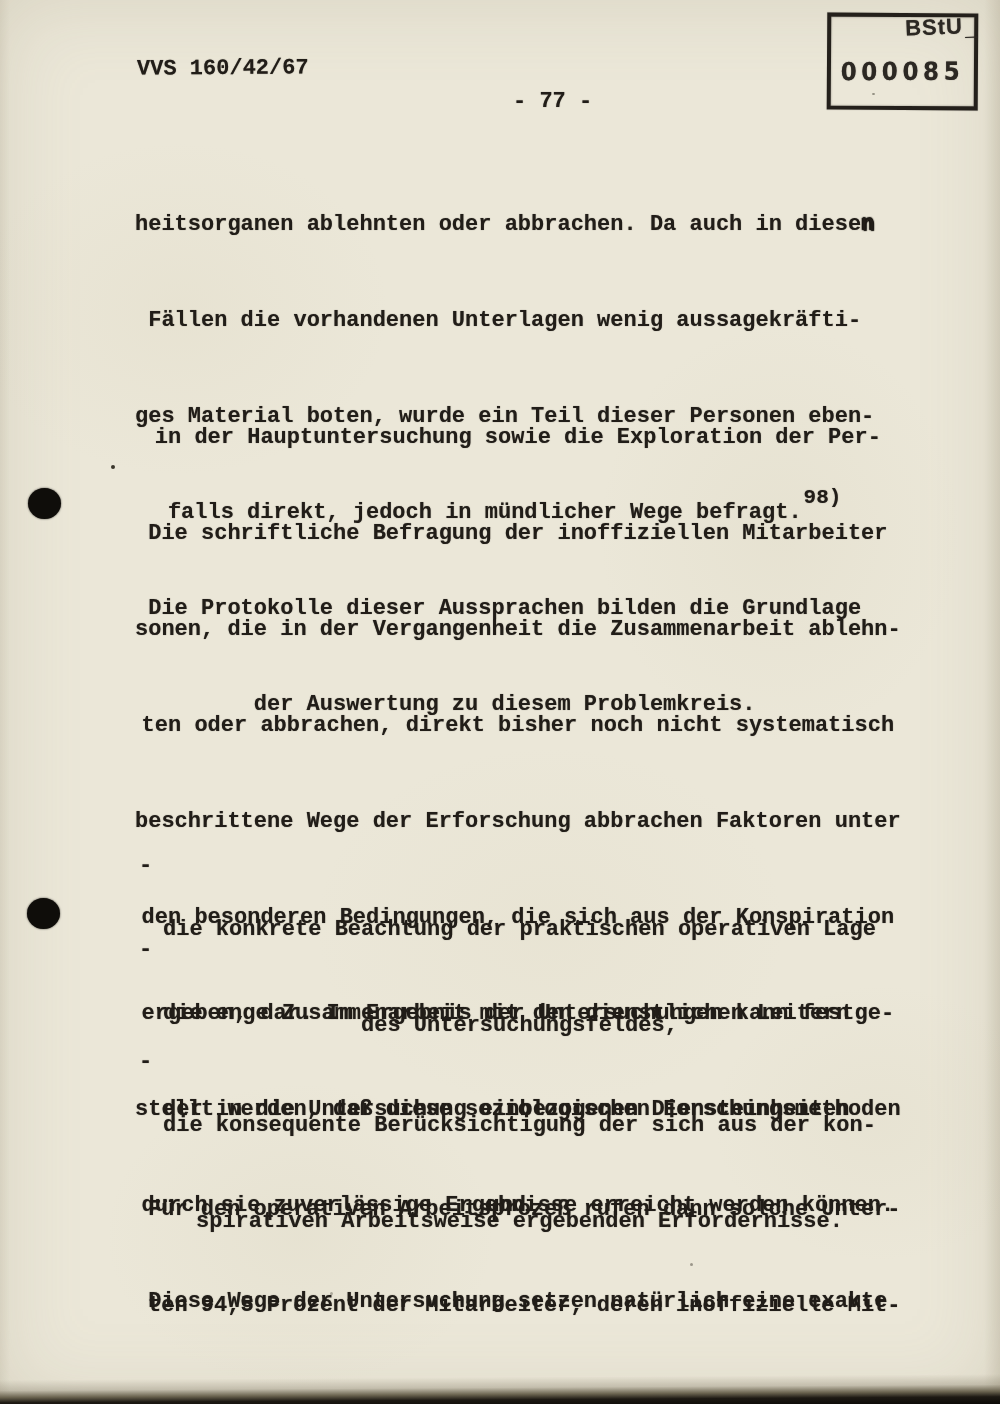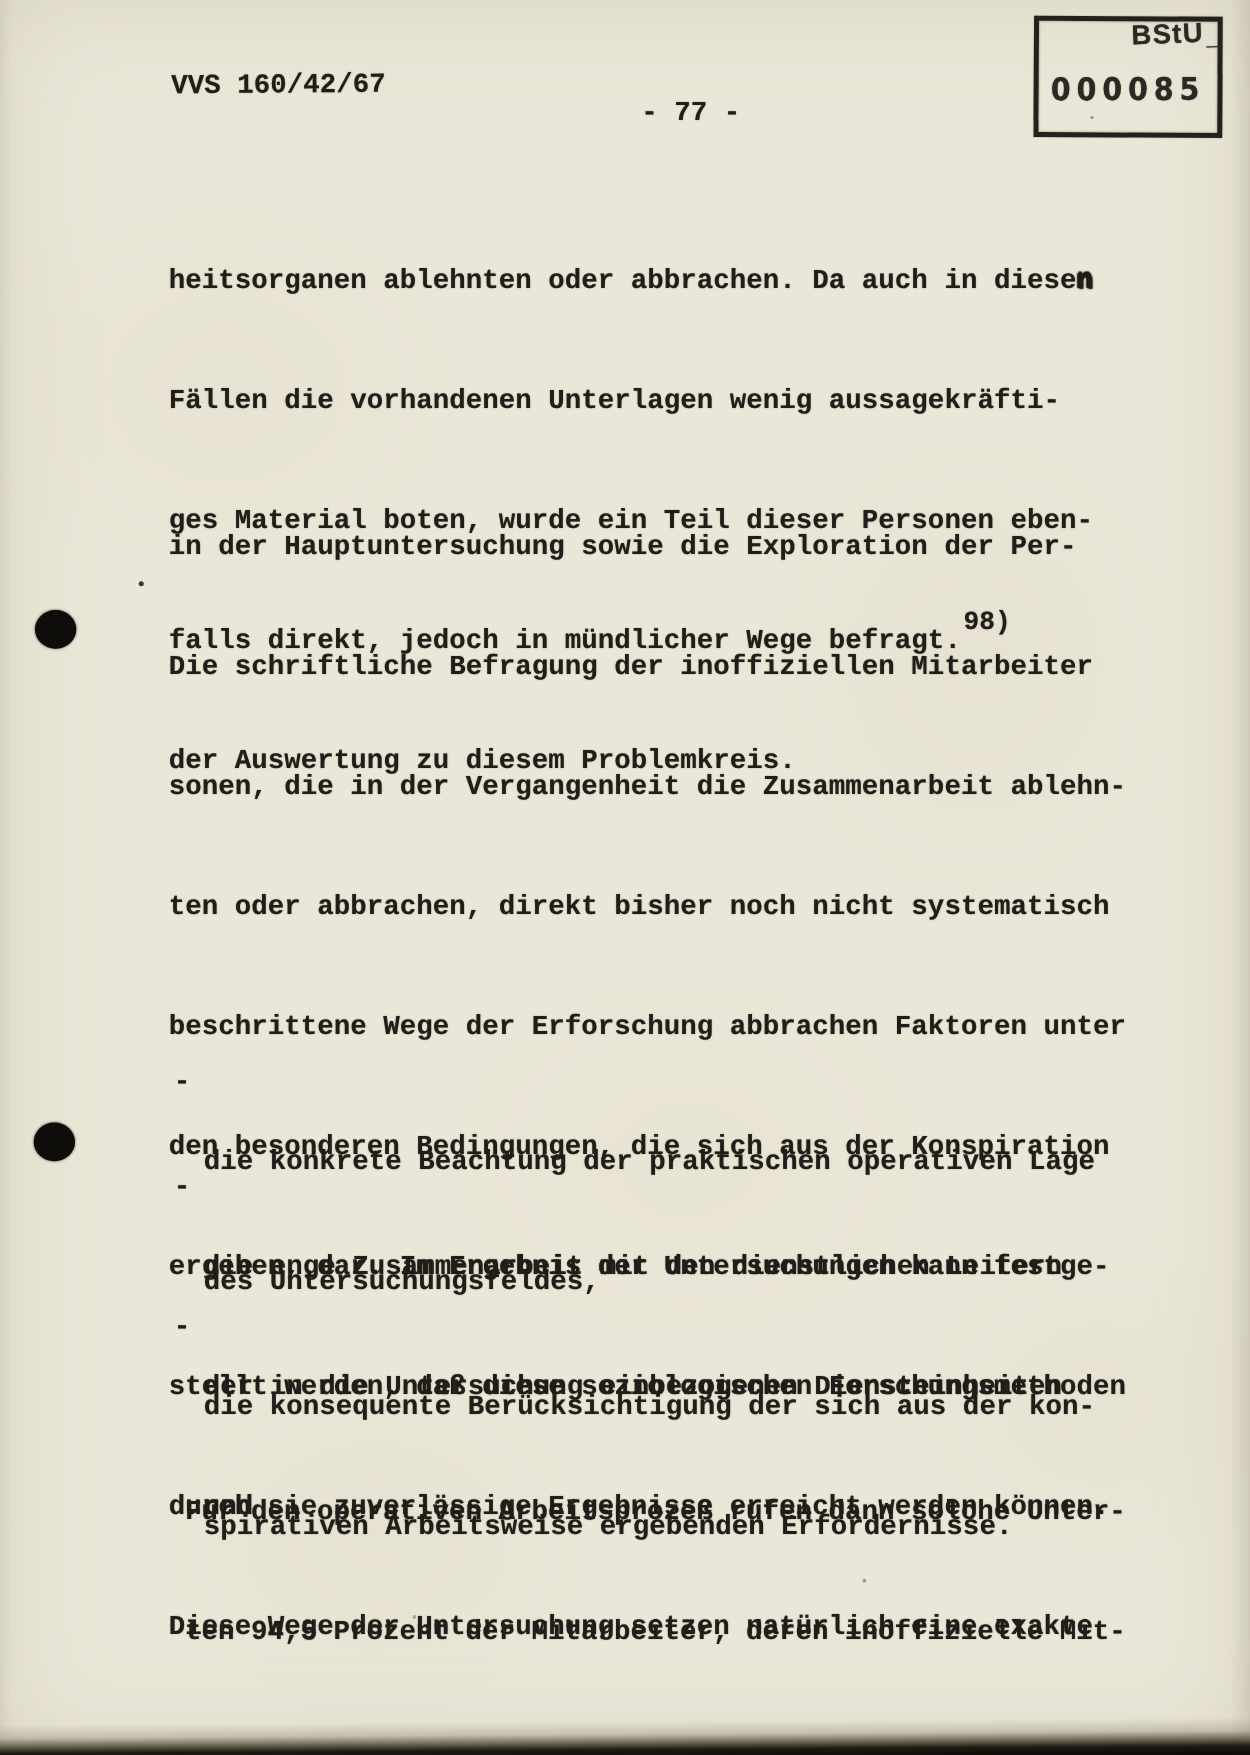--- a/index.html
+++ b/index.html
@@ -27,33 +27,33 @@
   
   .twr {
     position: absolute;
     font-size: 22px;
     line-height: 32px;
     font-weight: 700;
     white-space: pre;
     letter-spacing: 0px;
     text-shadow: 0 0 1px rgba(33,29,24,0.55);
   }
-  .tline { height: 32px; }
+  .tline { height: 32px; text-align: center; }
   .smudge {
     text-shadow: 0 0 2px #15120e, 1px 1px 1px #15120e, -1px 0 1px #15120e, 0 -1px 1px #15120e;
   }
   .fnref {
     position: relative;
     top: -15px;
     font-size: 21px;
     margin-left: 2px;
     margin-top: 39px;
   }
   .vvs { left: 137px; top: 53px; transform: rotate(-0.4deg); }
-  .pagenum { left: 513px; top: 75px; }
+  .pagenum { left: 513px; top: 86px; }
 
   
   .bullet { display: flex; }
   .bullet .dash { width: 24px; flex: 0 0 24px; }
   .b1 { left: 139px; top: 850px; }
   .b2 { left: 139px; top: 934px; }
   .b3 { left: 139px; top: 1046px; }
 
   .p1 { left: 135px; top: 145px; }
   .p2 { left: 135px; top: 358px; }
@@ -145,20 +145,21 @@
   <div class="stamp">
     <div class="stamp-org-row"><span>BStU</span><span class="stamp-underscore">_</span></div>
     <div class="stamp-number">000085</div>
   </div>
 
   <div class="twr p1">
     <div class="tline"><span>heitsorganen ablehnten oder abbrachen. Da auch in diese</span><span class="smudge">n</span></div>
     <div class="tline">Fällen die vorhandenen Unterlagen wenig aussagekräfti-</div>
     <div class="tline">ges Material boten, wurde ein Teil dieser Personen eben-</div>
     <div class="tline"><span>falls direkt, jedoch in mündlicher Wege befragt.</span><span class="fnref">98)</span></div>
+    <div class="tline">Die Protokolle dieser Aussprachen bilden die Grundlage</div>
     <div class="tline">der Auswertung zu diesem Problemkreis.</div>
   </div>
 
   <div class="twr p2">
     <div class="tline">in der Hauptuntersuchung sowie die Exploration der Per-</div>
     <div class="tline">Die schriftliche Befragung der inoffiziellen Mitarbeiter</div>
     <div class="tline">sonen, die in der Vergangenheit die Zusammenarbeit ablehn-</div>
     <div class="tline">ten oder abbrachen, direkt bisher noch nicht systematisch</div>
     <div class="tline">beschrittene Wege der Erforschung abbrachen Faktoren unter</div>
     <div class="tline">den besonderen Bedingungen, die sich aus der Konspiration</div>

